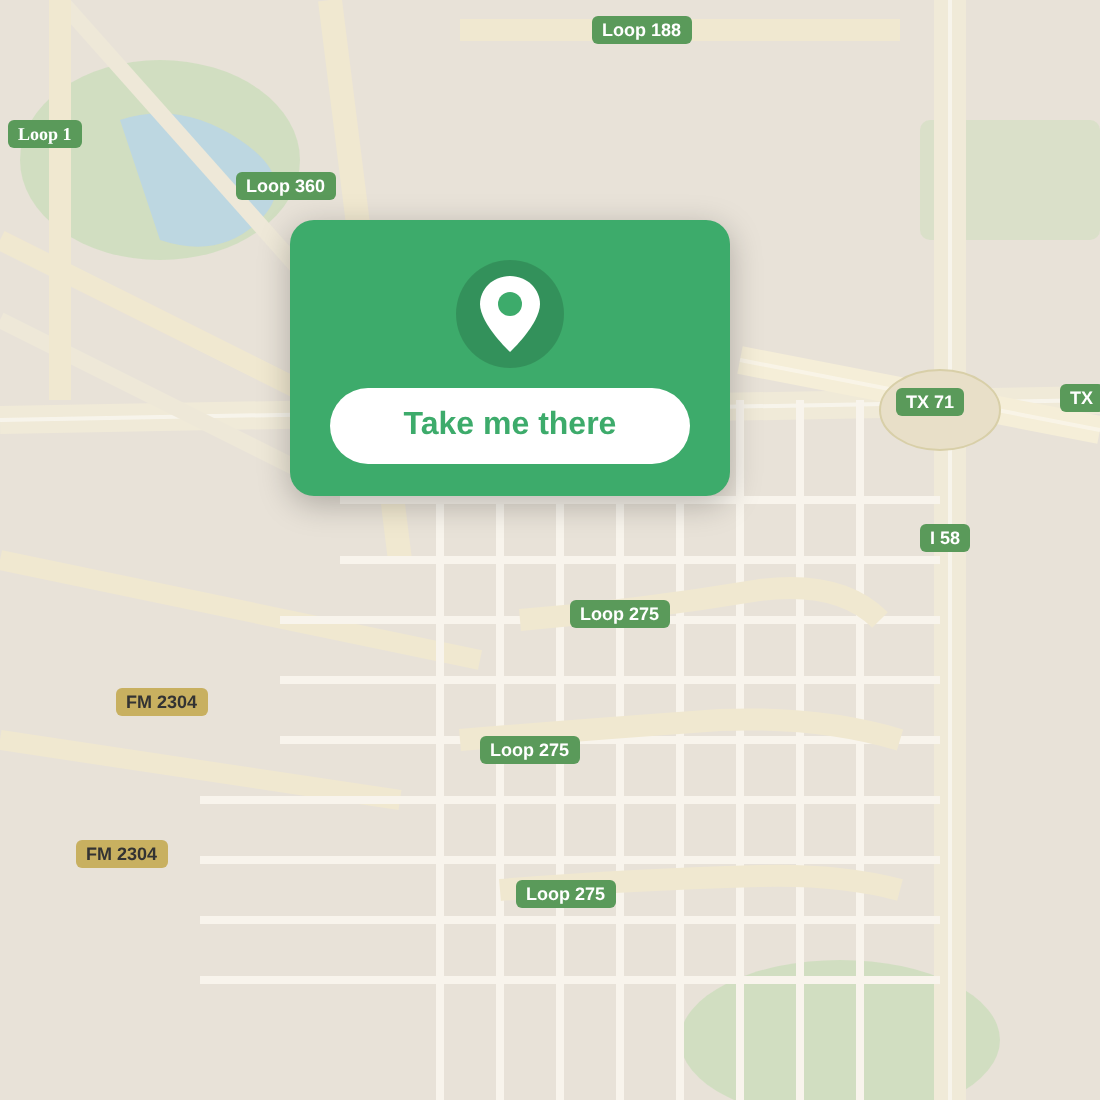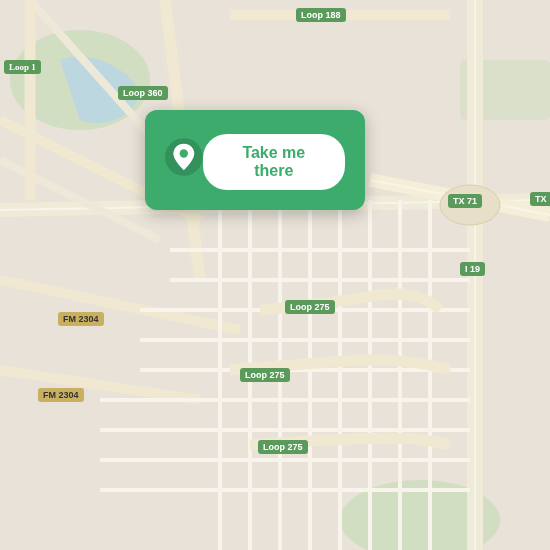--- a/index.html
+++ b/index.html
@@ -22,21 +22,21 @@
 
     
     #location-card {
       position: absolute;
       top: 110px;
       left: 145px;
       width: 220px;
       background: #3dab6b;
       border-radius: 12px;
       display: flex;
-      flex-direction: row;
+      flex-direction: column;
       align-items: center;
       padding: 20px 20px 16px 20px;
       box-shadow: 0 4px 16px rgba(0,0,0,0.25);
     }
 
     #pin-icon {
       width: 54px;
       height: 54px;
       margin-bottom: 10px;
     }
@@ -111,20 +111,21 @@
       border-radius: 3px;
     }
 
     .road-badge.green {
       background: #5a9a5a;
     }
 
     .road-badge.tan {
       background: #c8b060;
       color: #333;
+      margin-top: 32px;
     }
   </style>
 </head>
 <body>
 
 <div id="map-container">
 
   <svg id="map-svg" viewBox="0 0 550 550" xmlns="http://www.w3.org/2000/svg">
 
     <rect width="550" height="550" fill="#e8e2d8"></rect>
@@ -181,21 +182,21 @@
     <ellipse cx="470" cy="205" rx="30" ry="20" fill="#e8dfc8" stroke="#d8cfa8" stroke-width="1"></ellipse>
 
     <line x1="30" y1="0" x2="30" y2="200" stroke="#f0e8d0" stroke-width="11"></line>
   </svg>
 
   <div class="road-badge green" style="top:8px; left:296px;">Loop 188</div>
   <div class="road-badge green" style="top:60px; left:4px;font-family:Liberation Serif, serif;">Loop 1</div>
   <div class="road-badge green" style="top:86px; left:118px;text-align:center;">Loop 360</div>
   <div class="road-badge green" style="top:194px; left:448px;">TX 71</div>
   <div class="road-badge green" style="top:192px; left:530px;">TX</div>
-  <div class="road-badge green" style="top:262px; left:460px;">I 19</div>
+  <div class="road-badge green" style="top:262px; left:460px;">I 58</div>
   <div class="road-badge tan" style="top:312px; left:58px;">FM 2304</div>
   <div class="road-badge green" style="top:300px; left:285px;">Loop 275</div>
   <div class="road-badge tan" style="top:388px; left:38px;">FM 2304</div>
   <div class="road-badge green" style="top:368px; left:240px;">Loop 275</div>
   <div class="road-badge green" style="top:440px; left:258px;">Loop 275</div>
 
   <div id="location-card">
 
     <svg id="pin-icon" viewBox="0 0 54 54" xmlns="http://www.w3.org/2000/svg">
       <circle cx="27" cy="27" r="27" fill="rgba(0,0,0,0.15)"></circle>

